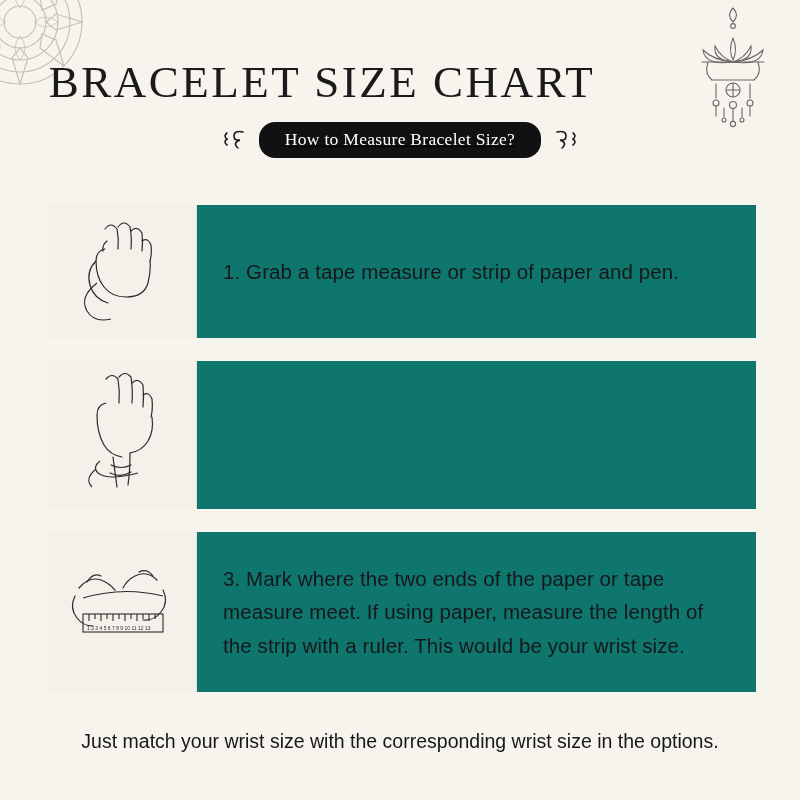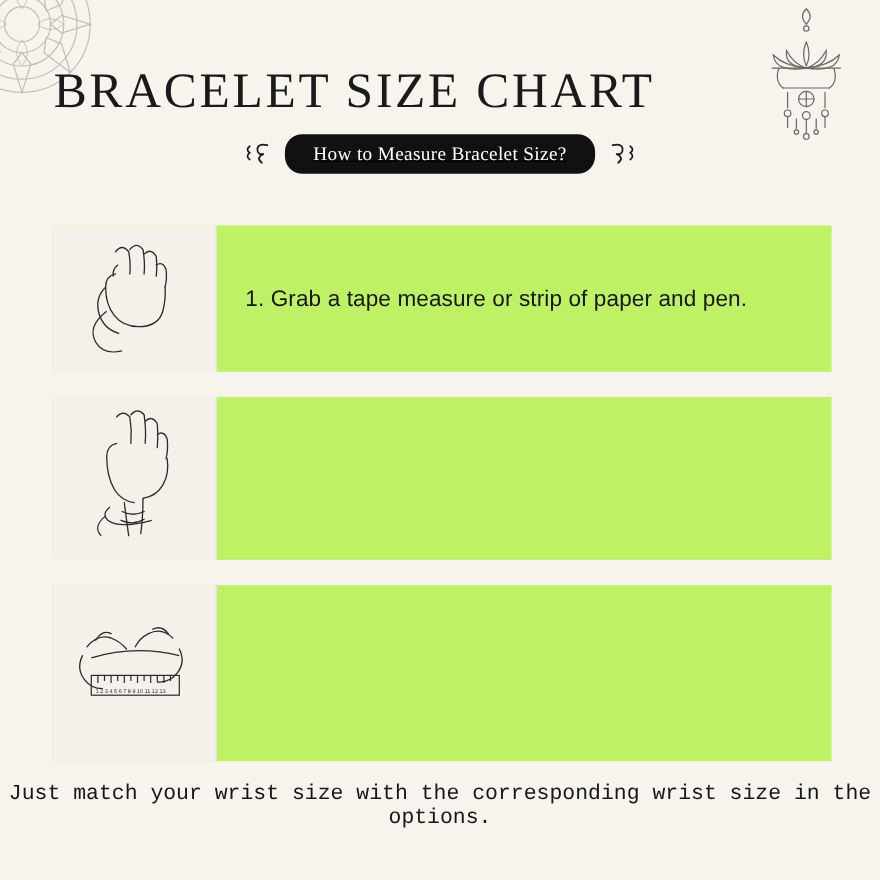--- a/index.html
+++ b/index.html
@@ -80,21 +80,21 @@
 
   
   .steps {
     position: absolute;
     top: 205px;
     left: 48px;
     width: 708px;
   }
   .step {
     position: relative;
-    background: #bef264;
+    background: #0f766e;
     display: flex;
     align-items: center;
     margin-bottom: 23px;
   }
   .step-img {
     width: 148px;
     flex: 0 0 148px;
     align-self: stretch;
     background: #f4f1eb;
     border-right: 1px solid #e4e0d7;
@@ -111,26 +111,25 @@
     color: #15171a;
     letter-spacing: .1px;
   }
   .step-1 { height: 133px; }
   .step-2 { height: 148px; }
   .step-3 { height: 160px; }
 
   .footer {
     position: absolute;
     left: 0;
-    top: 710px;
+    top: 730px;
     width: 800px;
     text-align: center;
     font-size: 19.5px;
     color: #15171a;
-    font-family: Liberation Mono, monospace;
   }
 </style>
 </head>
 <body>
 
 <svg class="mandala" viewBox="0 0 160 160">
   <g fill="none" stroke="#8c8a83" stroke-width="1.1">
     <circle cx="72" cy="70" r="16"></circle>
     <circle cx="72" cy="70" r="26"></circle>
     <circle cx="72" cy="70" r="38"></circle>
@@ -258,17 +257,18 @@
         <g fill="none" stroke="#2b2b2b" stroke-width="1.1">
           <rect x="26" y="62" width="80" height="18"></rect>
           <path d="M32 62 v7 M38 62 v5 M44 62 v7 M50 62 v5 M56 62 v7 M62 62 v5 M68 62 v7 M74 62 v5 M80 62 v7 M86 62 v5 M92 62 v7 M98 62 v5"></path>
           <path d="M26 46 q40 -12 80 -2"></path>
         </g>
         <g fill="#2b2b2b" font-size="5" font-family="Liberation Sans, sans-serif">
           <text x="30" y="78">1 2 3 4 5 6 7 8 9 10 11 12 13</text>
         </g>
       </svg>
     </div>
+    <div class="step-text">3. Mark where the two ends of the paper or tape measure meet. If using paper, measure the length of the strip with a ruler. This would be your wrist size.</div>
   </div>
 
 </div>
 
 <div class="footer">Just match your wrist size with the corresponding wrist size in the options.</div>
 
 </body></html>

